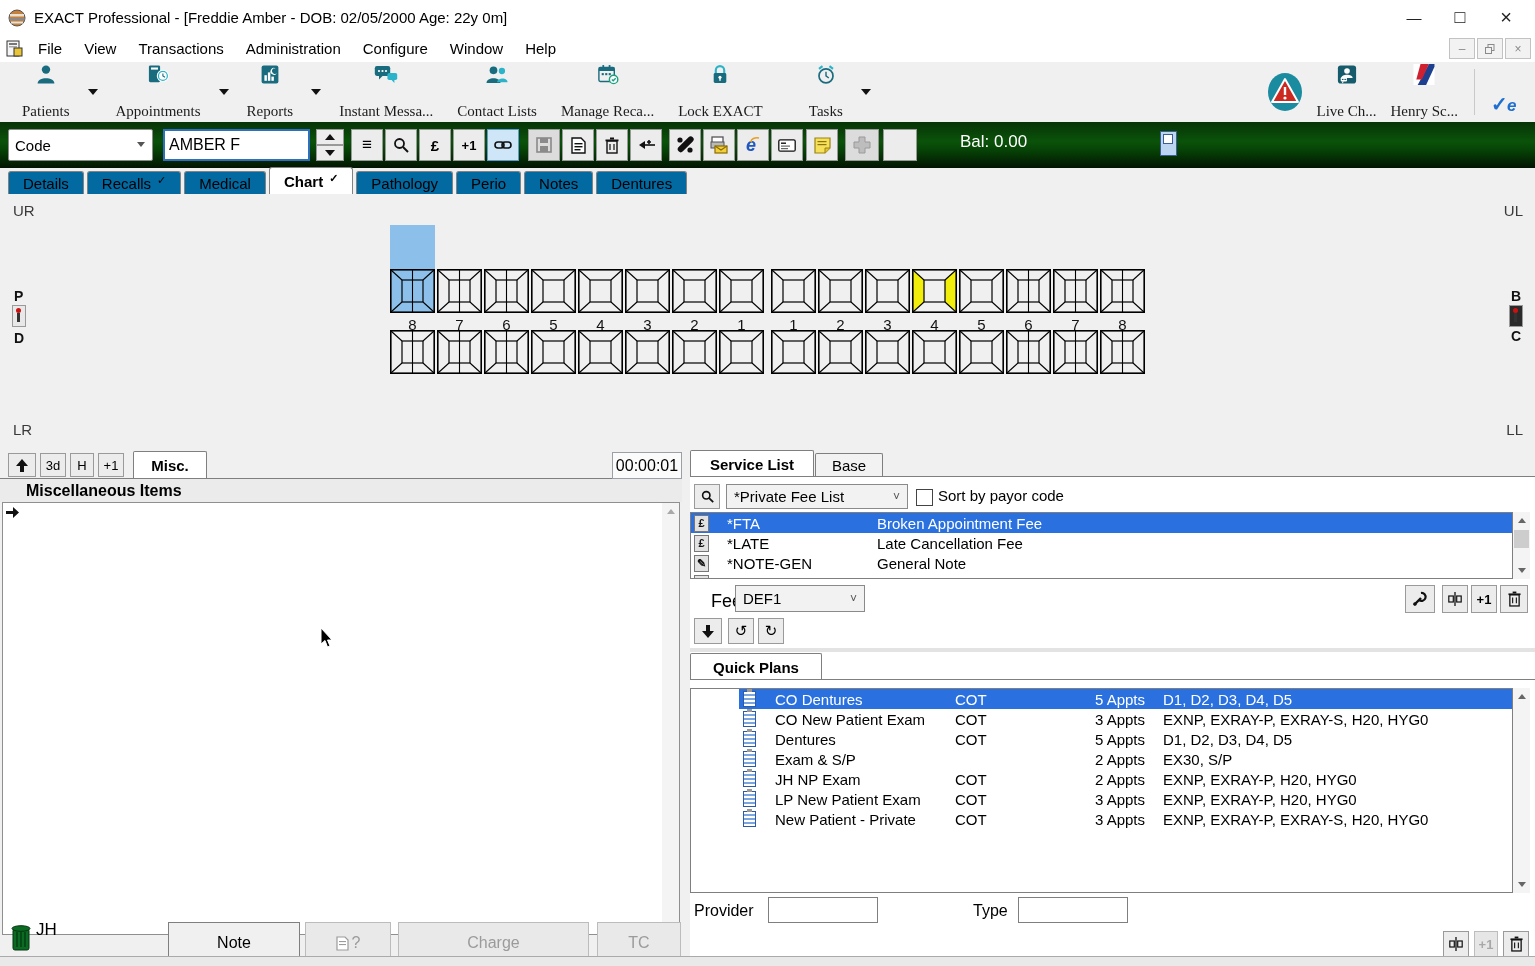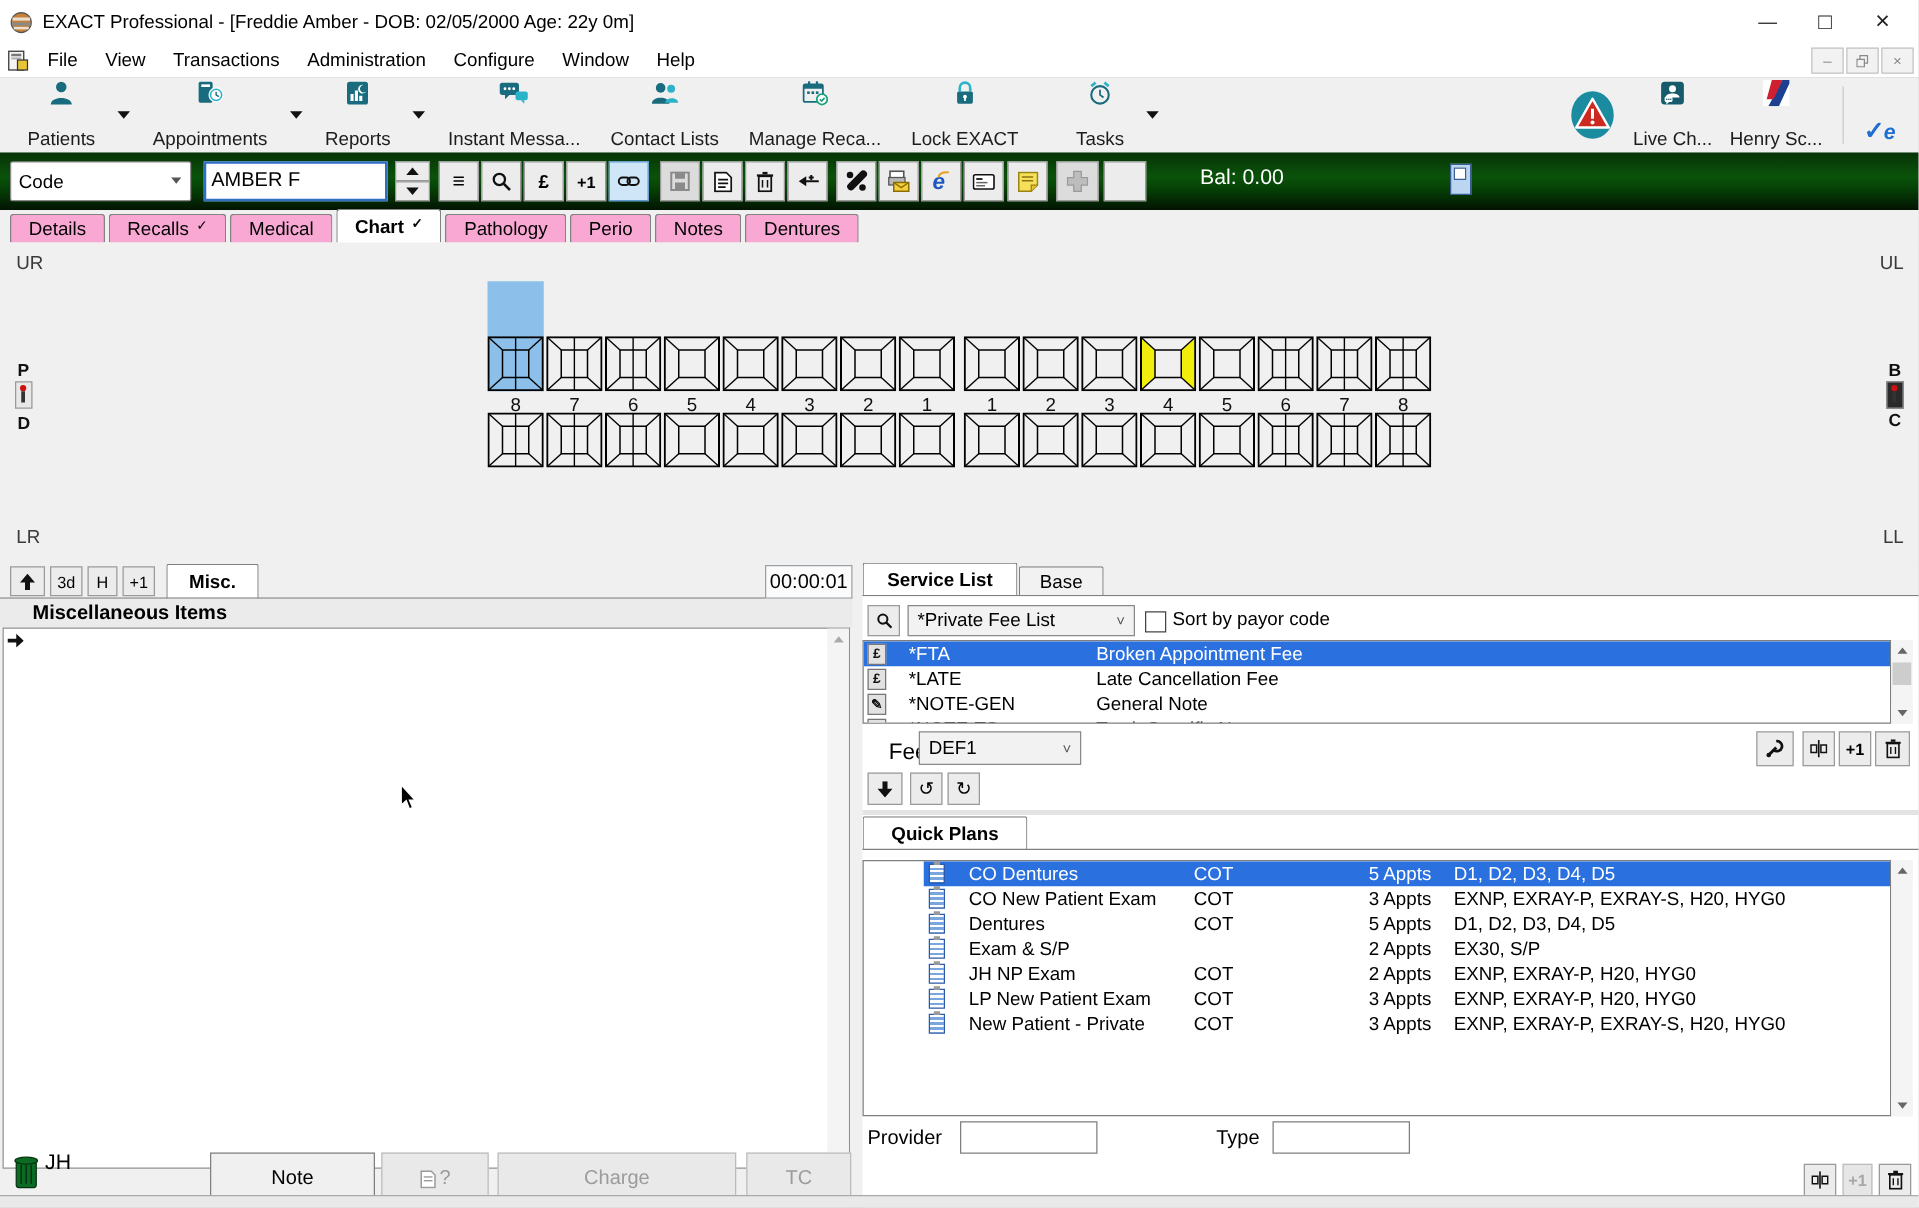--- a/index.html
+++ b/index.html
@@ -15,21 +15,21 @@
            display:flex;align-items:center;font-size:15px;}
   #menubar .menu-item{padding:3px 11px;}
   .mdi-btn{width:24px;height:19px;background:#f2f2f2;border:1px solid #c2c2c2;display:flex;align-items:center;
            justify-content:center;color:#8a8a8a;font-size:12px;margin-left:2px;}
   
   #toolbar{left:0;top:62px;width:1535px;height:60px;background:#f0f0f0;border-bottom:1px solid #d6d6d6;
            display:flex;align-items:center;}
   .tb-item{display:flex;flex-direction:column;align-items:center;justify-content:center;height:56px;
            padding:0 12px;font-size:15px;color:#1c1c1c;}
   .tb-item svg{display:block;}
-  .tb-label{margin-top:18px;white-space:nowrap;}
+  .tb-label{margin-top:18px;white-space:nowrap;font-family:Liberation Serif, serif;}
   .tb-caret{width:0;height:0;border-left:5px solid transparent;border-right:5px solid transparent;
             border-top:6px solid #111;margin:0 6px;align-self:center;}
   .tb-sep{width:1px;height:46px;background:#c9c9c9;margin:0 8px;}
   
   #greenbar{left:0;top:122px;width:1535px;height:46px;
             background:linear-gradient(180deg,#073307 0%,#0a520a 42%,#064206 62%,#021402 100%);}
   .gb{position:absolute;top:7px;height:32px;box-sizing:border-box;}
   .gb-btn{background:#ececec;border:1px solid #999;display:flex;align-items:center;justify-content:center;
           width:32px;font-size:15px;}
   .gb-btn.active{background:#cfe5f8;border:1px solid #5b9bd5;}
@@ -42,21 +42,21 @@
         box-sizing:border-box;font-family:"Liberation Sans",sans-serif;}
   .spin{width:28px;display:flex;flex-direction:column;}
   .spin div{flex:1;background:#ececec;border:1px solid #999;display:flex;align-items:center;justify-content:center;}
   .tri-up{width:0;height:0;border-left:5px solid transparent;border-right:5px solid transparent;border-bottom:6px solid #111;}
   .tri-dn{width:0;height:0;border-left:5px solid transparent;border-right:5px solid transparent;border-top:6px solid #111;}
   #balance{position:absolute;left:960px;top:10px;color:#fff;font-size:17px;}
   #door-icon{position:absolute;left:1160px;top:9px;width:15px;height:23px;background:#bcd6f2;border:1px solid #3a5f94;}
   #door-icon::before{content:"";position:absolute;left:2px;top:2px;width:8px;height:8px;background:#fff;border:1px solid #3a5f94;}
   
   #tabbar{left:0;top:168px;width:1535px;height:26px;background:#f0f0f0;display:flex;align-items:flex-end;padding-left:8px;}
-  .ptab{height:22px;background:#f9a8d4;border:1px solid #828282;border-bottom:none;border-radius:3px 3px 0 0;
+  .ptab{height:22px;background:#0369a1;border:1px solid #828282;border-bottom:none;border-radius:3px 3px 0 0;
         display:flex;align-items:center;padding:0 14px;font-size:15px;margin-right:3px;}
   .ptab.active{height:26px;background:#fff;font-weight:bold;position:relative;z-index:2;}
   .ptab .tick{font-size:11px;margin-left:6px;margin-top:-6px;}
   
   #chart-area{left:0;top:194px;width:1535px;height:256px;background:#f0f0f0;}
   .quad{position:absolute;font-size:15px;color:#3a3a3a;}
   .marker{position:absolute;font-size:14px;font-weight:bold;color:#111;}
   .marker-icon{position:absolute;width:12px;height:20px;background:#e8e8e8;border:1px solid #9a9a9a;}
   .marker-icon::before{content:"";position:absolute;left:3px;top:2px;width:5px;height:5px;background:#cc1111;border-radius:50%;}
   .marker-icon::after{content:"";position:absolute;left:4px;top:7px;width:3px;height:9px;background:#333;}

